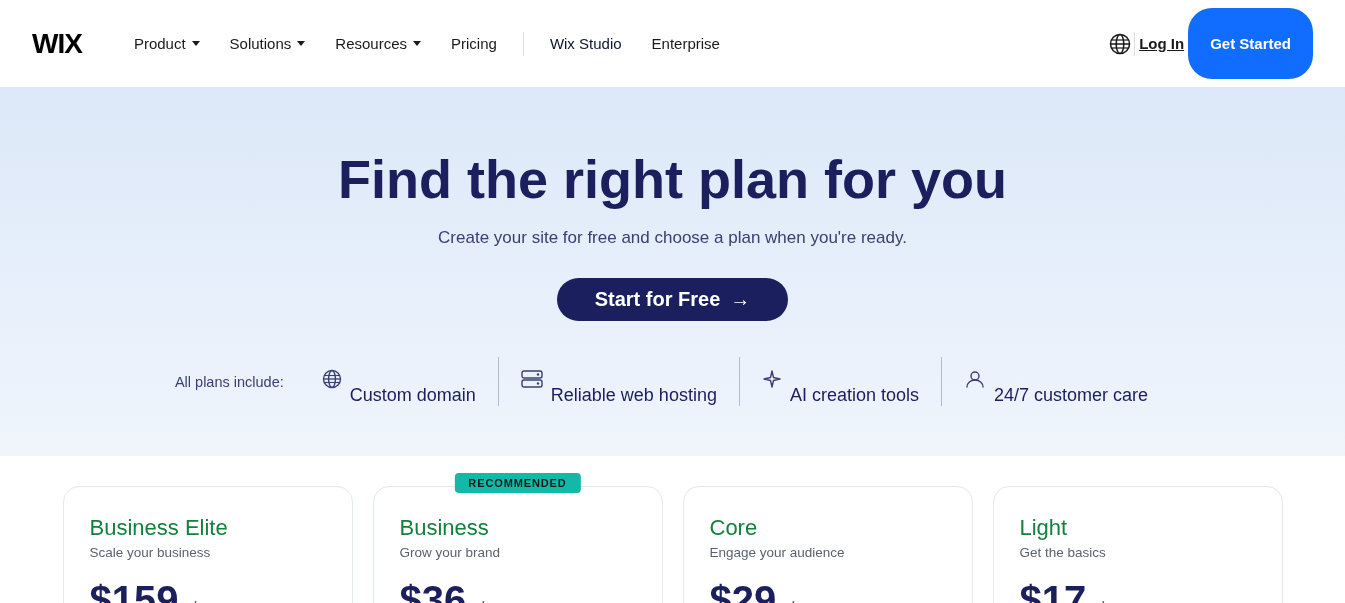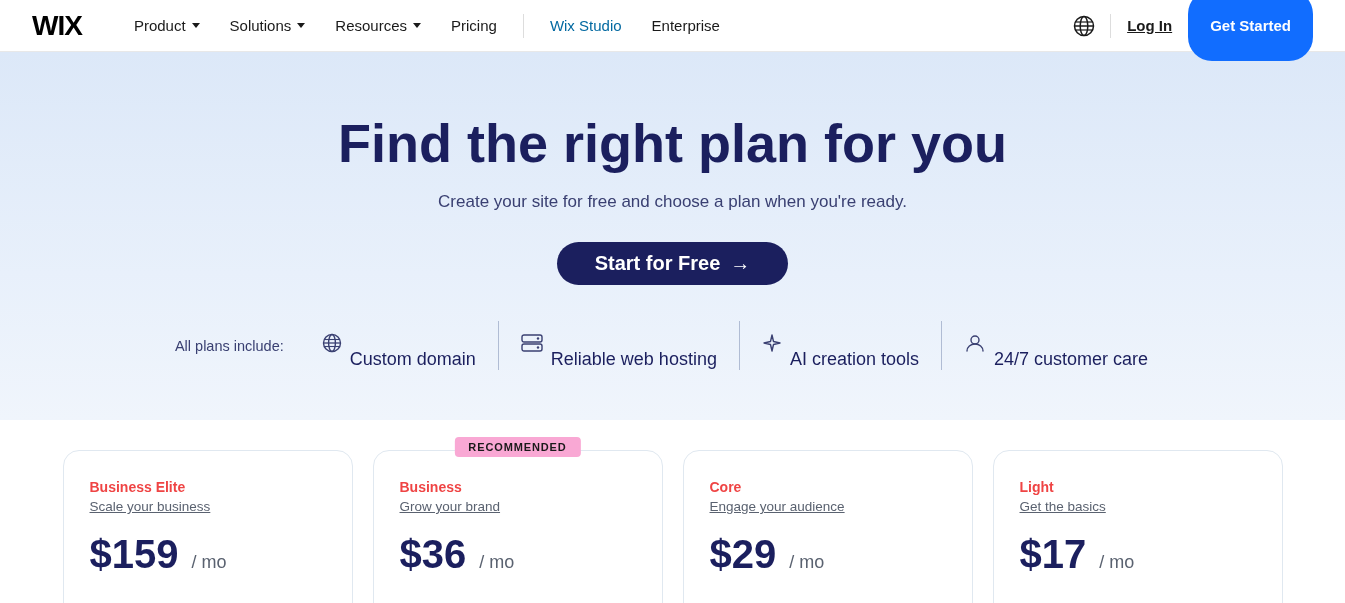--- a/index.html
+++ b/index.html
@@ -3,21 +3,21 @@
   <meta charset="utf-8">
   <style>
     * { box-sizing: border-box; margin: 0; padding: 0; }
     body { font-family: 'Helvetica Neue', Arial, sans-serif; background: #fff; overflow-x: hidden; }
 
     
     .nav {
       display: flex;
       align-items: center;
       padding: 0 32px;
-      height: 52px;
+      height: 88px;
       background: #fff;
       border-bottom: 1px solid #e8e8e8;
       position: relative;
       z-index: 10;
     }
     .nav-logo {
       font-size: 28px;
       font-weight: 900;
       color: #000;
       letter-spacing: -1px;
@@ -38,26 +38,25 @@
       font-size: 15px;
       color: #1a1a1a;
       text-decoration: none;
       font-weight: 500;
       cursor: pointer;
       border-radius: 6px;
       white-space: nowrap;
     }
     .nav-link-pricing { color: #1a1a1a; }
     .nav-separator { width: 1px; height: 24px; background: #ddd; margin: 0 8px; }
-    .nav-link-studio { color: #0369a1; }
+    .nav-link-studio { color: #0f172a; }
     .nav-link-enterprise { color: #1a1a1a; }
     .nav-right {
       display: flex;
       align-items: center;
-      gap: 12px;
     }
     .nav-globe {
       width: 28px;
       height: 28px;
       display: flex;
       align-items: center;
       justify-content: center;
       cursor: pointer;
       color: #1a1a1a;
       font-size: 18px;
@@ -167,41 +166,40 @@
       flex-shrink: 0;
     }
     .plan-card-recommended {
       border-color: #e0e8f0;
     }
     .recommended-badge {
       position: absolute;
       top: -14px;
       left: 50%;
       transform: translateX(-50%);
-      background: #f9a8d4;
+      background: #14b8a6;
       color: #1a1a1a;
       font-size: 11px;
       font-weight: 700;
       letter-spacing: 0.08em;
       padding: 4px 14px;
       border-radius: 4px;
       text-transform: uppercase;
       white-space: nowrap;
     }
     .plan-name {
-      font-size: 14px;
-      font-weight: 700;
-      color: #ef4444;
+      font-size: 22px;
+      font-weight: 400;
+      color: #15803d;
       margin-bottom: 4px;
     }
     .plan-tagline {
       font-size: 13.5px;
       color: #5a6270;
       margin-bottom: 18px;
-      text-decoration: underline;
     }
     .plan-price {
       display: flex;
       align-items: baseline;
       gap: 13px;
       margin-bottom: 18px;
     }
     .plan-price-dollar {
       font-size: 40px;
       font-weight: 700;

